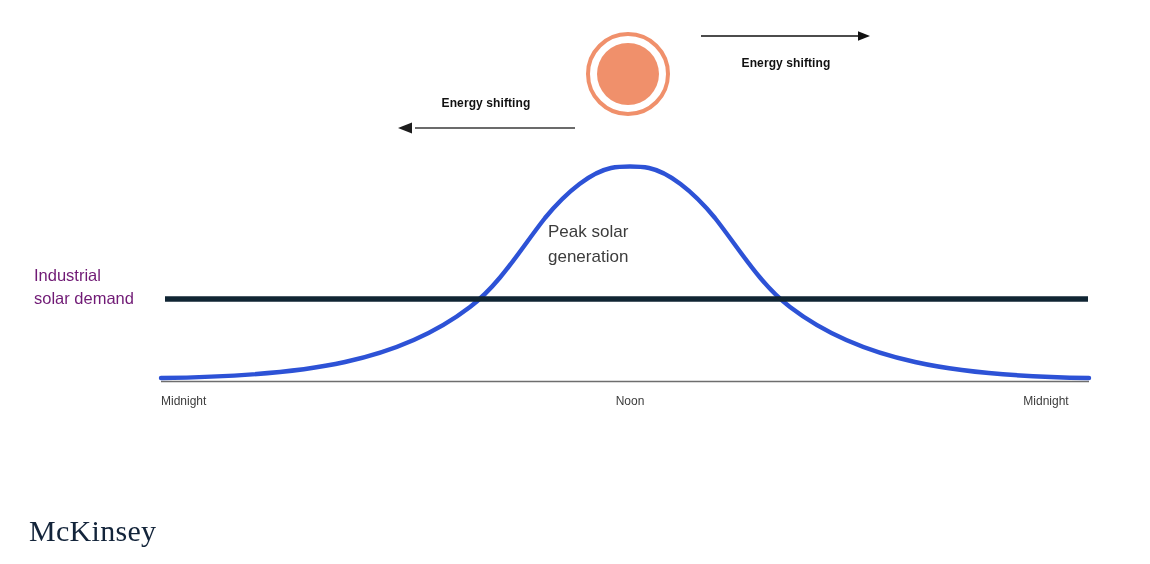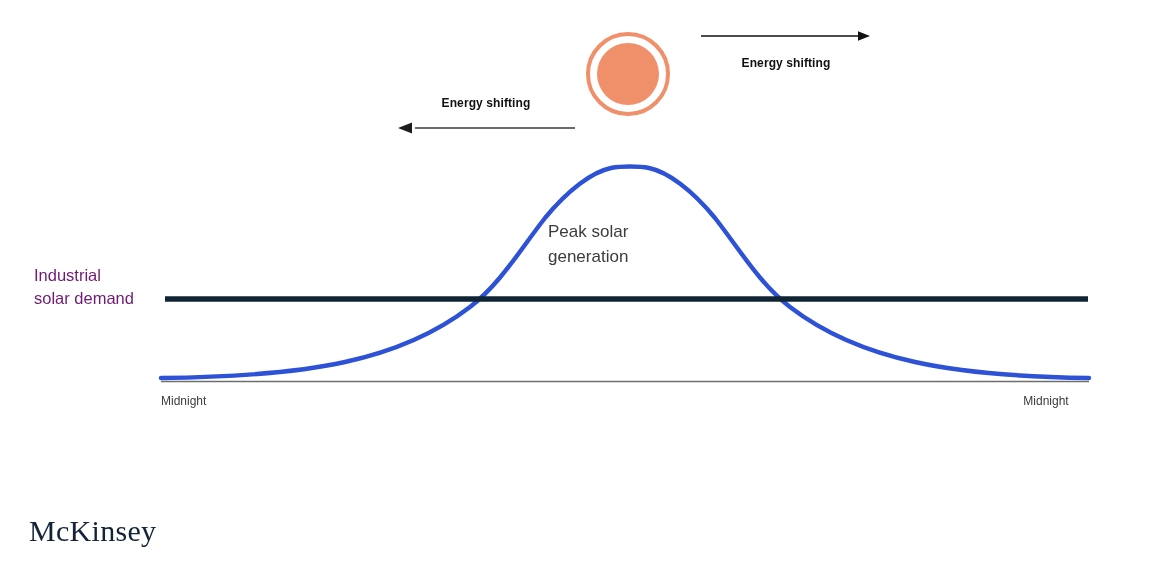--- a/index.html
+++ b/index.html
@@ -181,19 +181,20 @@
     <span>Peak solar</span><br>
     <span>generation</span>
   </div>
 
   <div class="demand-label">
     <span>Industrial</span><br>
     <span>solar demand</span>
   </div>
 
   <div class="axis-tick tick-left">Midnight</div>
+  <div class="axis-tick tick-center">Noon</div>
   <div class="axis-tick tick-right">Midnight</div>
 
   <div class="logo">
     <span class="l1">McKinsey</span>
   </div>
 
 </div>
 
 </body></html>

